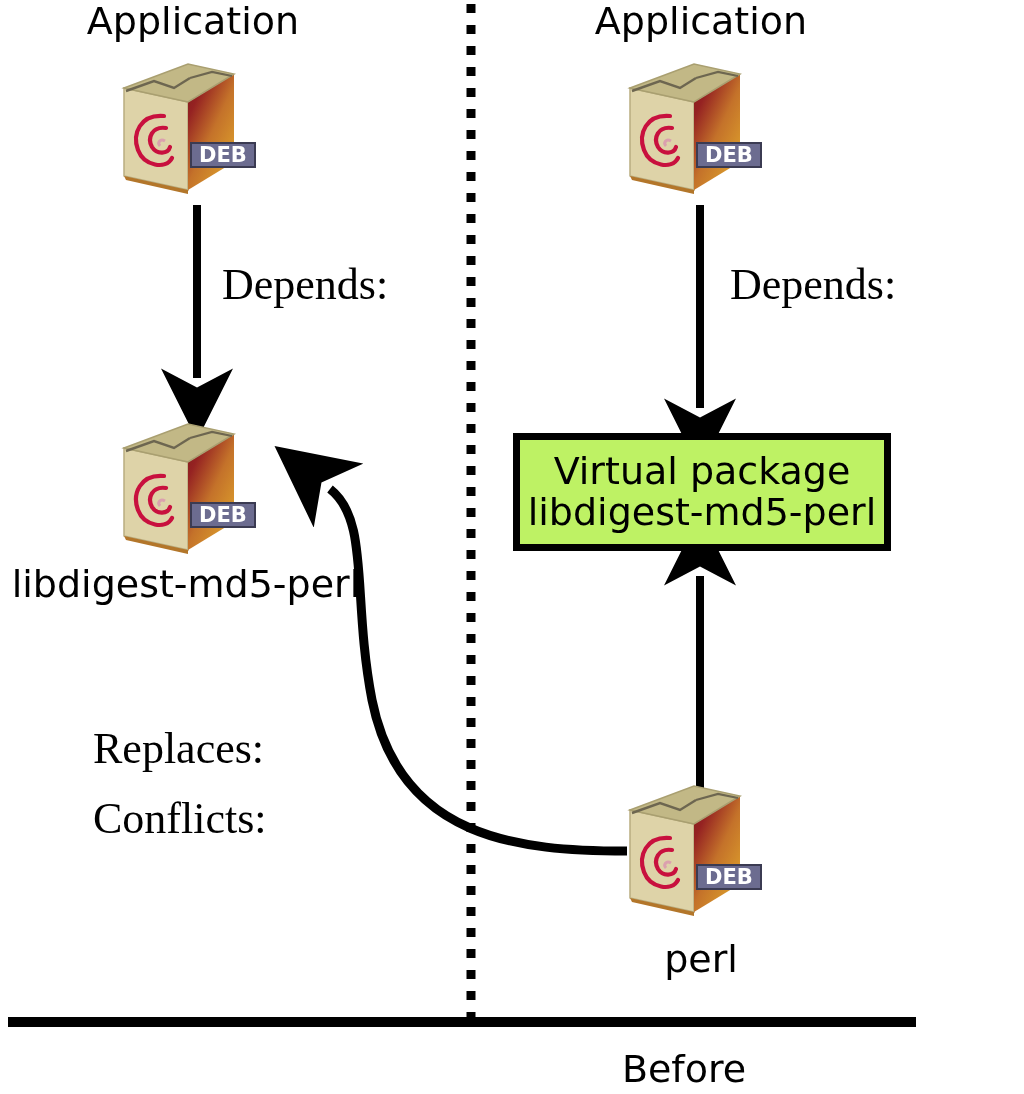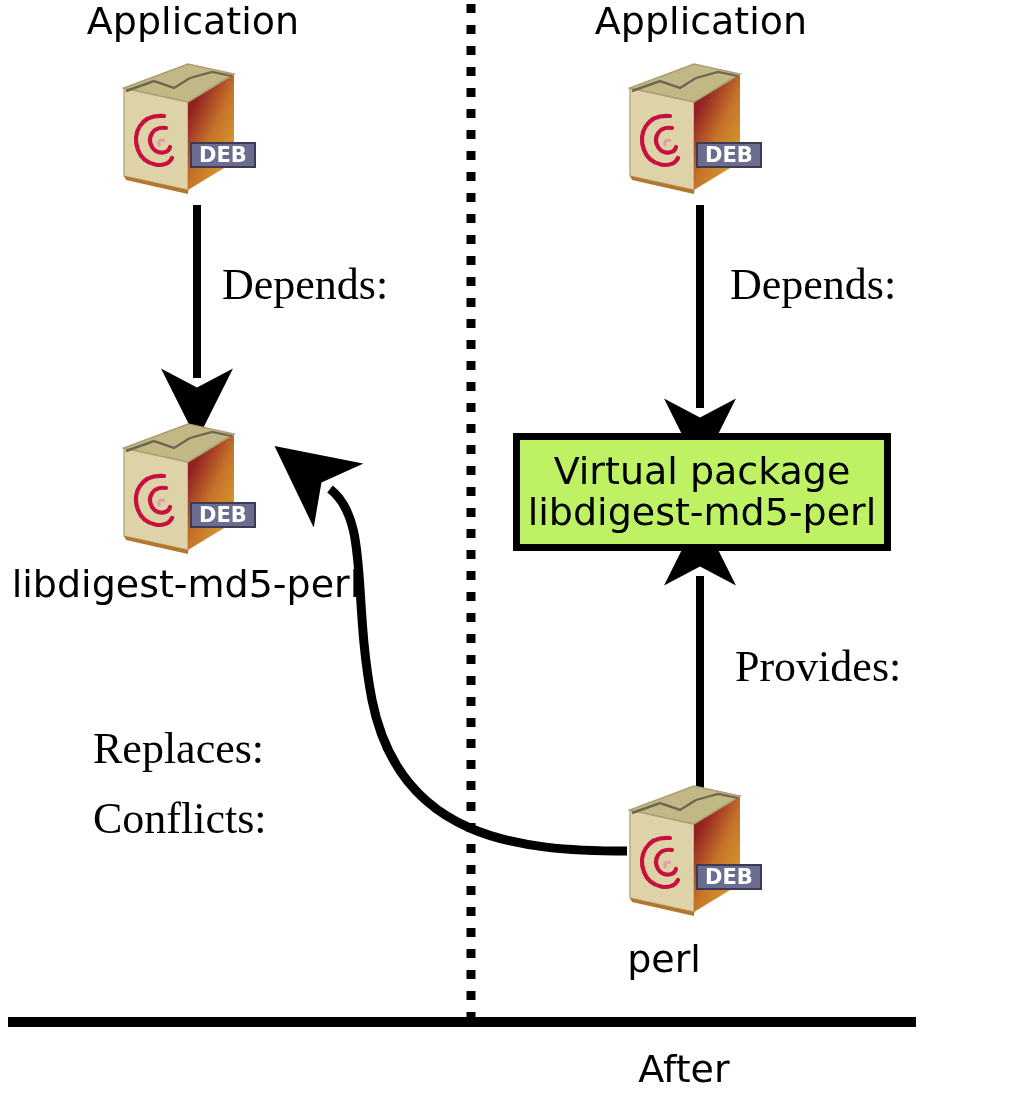--- a/index.html
+++ b/index.html
@@ -202,21 +202,20 @@
     </svg>
   </div>
 
   <div class="lbl mono" style="left:730px; top:263px;">Depends:</div>
 
   <div class="vbox" style="left:513px; top:433px; width:378px; height:118px;">
     <span>Virtual package</span>
     <span>libdigest-md5-perl</span>
   </div>
 
-  <div class="lbl mono" style="left:735px; top:645px;">Provides:</div>
 
   <div class="pkg" style="left:620px; top:780px;">
     <svg viewBox="0 0 152 140" aria-hidden="true">
       <defs>
         <linearGradient id="sideD" x1="0" y1="0" x2="0.85" y2="1">
           <stop offset="0%" stop-color="#7f1b1b"></stop>
           <stop offset="22%" stop-color="#952222"></stop>
           <stop offset="55%" stop-color="#c4722a"></stop>
           <stop offset="100%" stop-color="#e0a62c"></stop>
         </linearGradient>
@@ -233,18 +232,18 @@
       </g>
       <path d="M51,83 C46,80 43,85 46,88" fill="none" stroke="#dba0ae" stroke-width="3"></path>
       <g>
         <rect x="76" y="84" width="66" height="26" fill="#3b3b52"></rect>
         <rect x="78" y="86" width="62" height="22" fill="#6c6c90"></rect>
         <text x="109" y="104" font-family="DejaVu Sans, sans-serif" font-size="21" font-weight="bold" fill="#ffffff" text-anchor="middle">DEB</text>
       </g>
     </svg>
   </div>
 
-  <div class="lbl sans center-x" style="left:664px; top:940px;">perl</div>
-
-
-  <div class="lbl sans center-x" style="left:684px; top:1050px;">After</div>
+  <div class="lbl sans center-x" style="left:701px; top:940px;">perl</div>
+
+
+  <div class="lbl sans center-x" style="left:684px; top:1050px;">Before</div>
 
 </div>
 
 </body></html>

